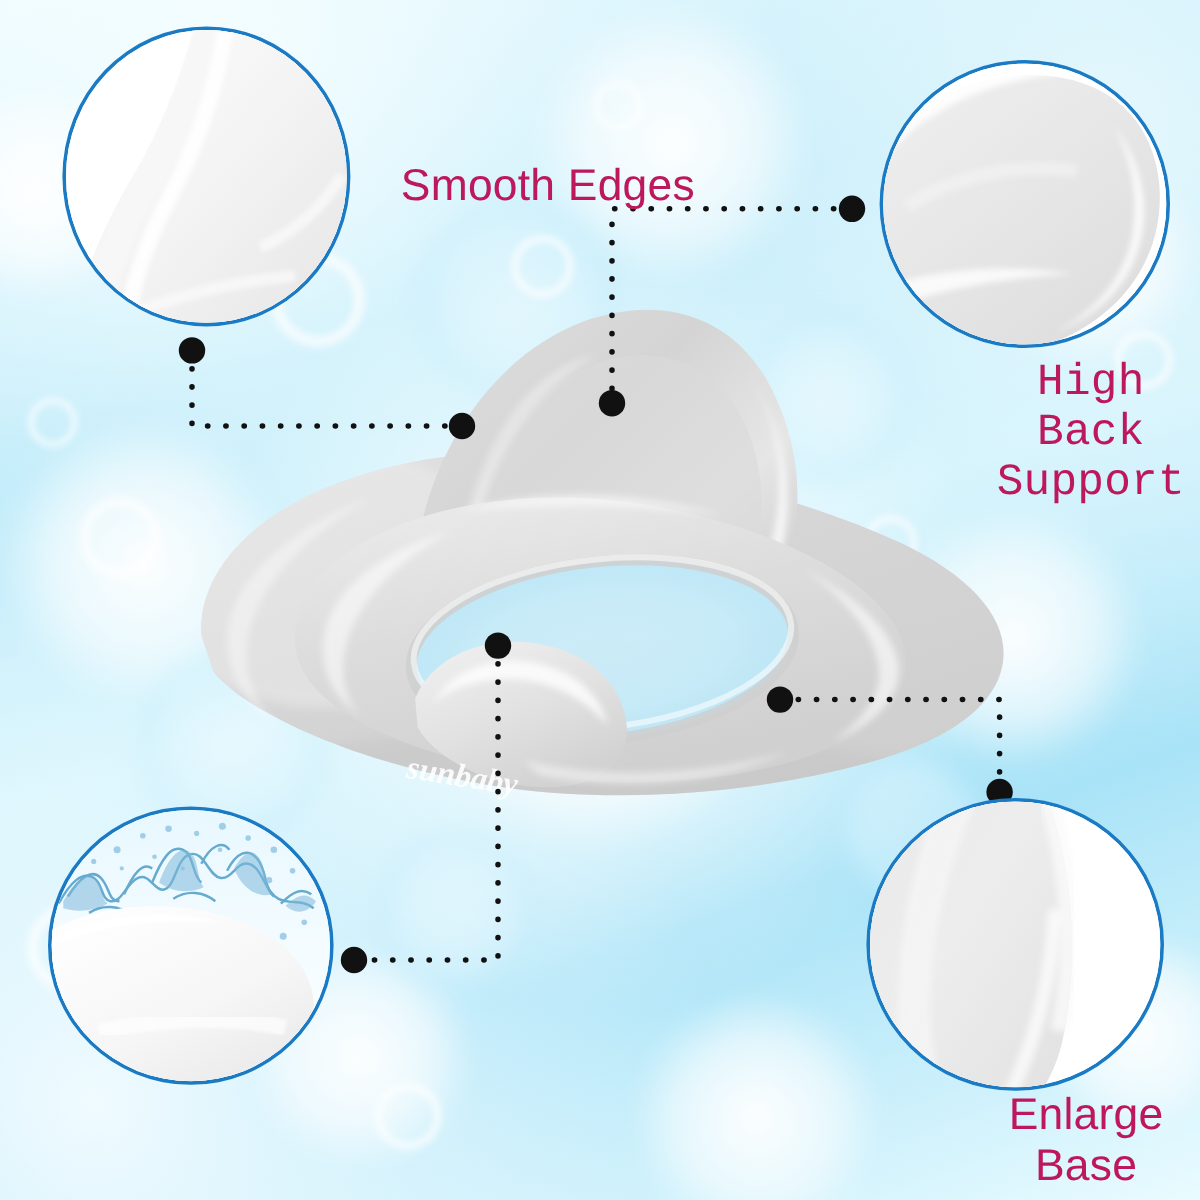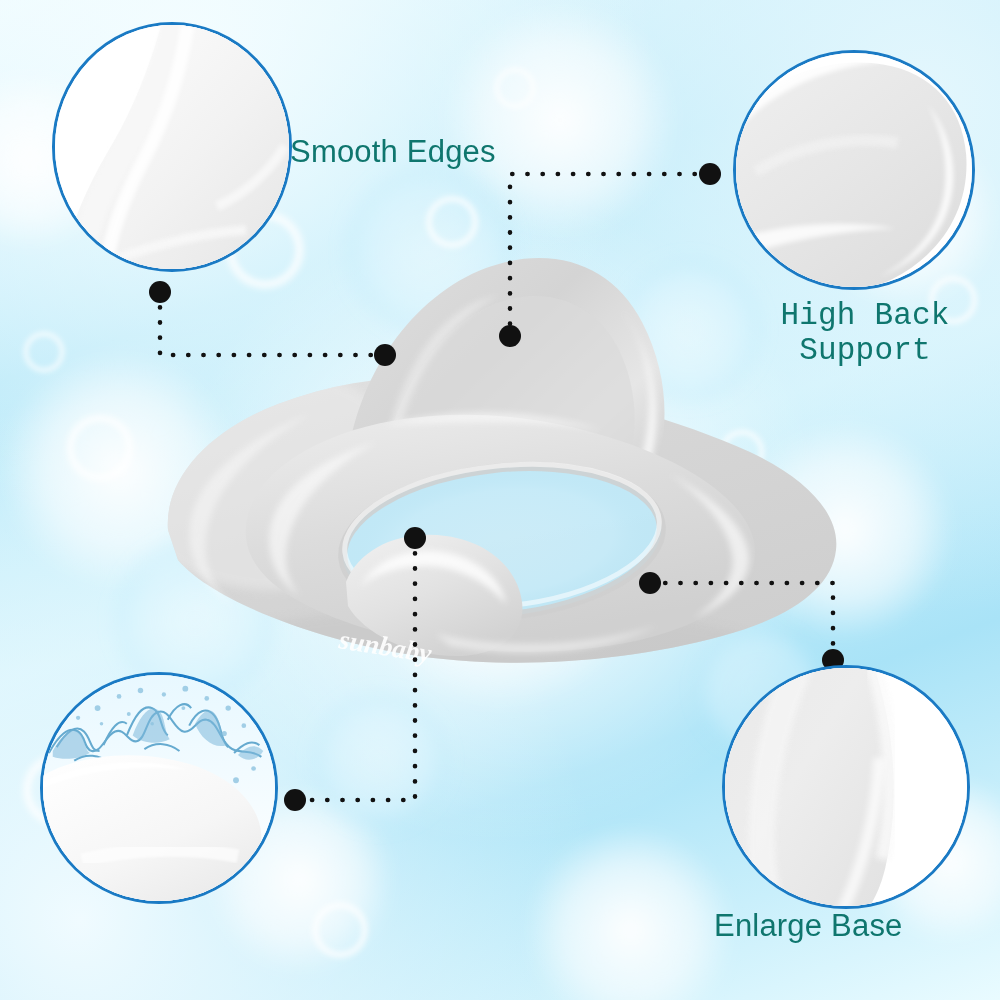--- a/index.html
+++ b/index.html
@@ -44,31 +44,32 @@
   .callout svg { display: block; width: 100%; height: 100%; }
 
   .c-tl { left: 52px;  top: 22px;  width: 240px; height: 250px; }
   .c-tr { left: 733px; top: 50px;  width: 242px; height: 240px; }
   .c-bl { left: 40px;  top: 672px; width: 238px; height: 232px; }
   .c-br { left: 722px; top: 665px; width: 248px; height: 244px; }
 
   
   .label {
     position: absolute;
-    color: #0f766e;
-    font-size: 31px;
+    color: #be185d;
+    font-size: 37px;
     line-height: 1.14;
     letter-spacing: 0.2px;
     white-space: pre-line;
     font-weight: 400;
+    margin-left: 44px;
   }
   .lbl-smooth   { left: 290px; top: 134px; }
   .lbl-high     { left: 772px; top: 298px; text-align: center; width: 186px; font-family: Liberation Mono, monospace; }
   .lbl-splash   { left: 32px;  top: 917px; }
-  .lbl-base     { left: 714px; top: 908px; }
+  .lbl-base     { left: 766px; top: 908px; text-align: center; }
 
   
   .connectors { position: absolute; inset: 0; pointer-events: none; }
 </style>
 </head>
 <body>
 
 <div id="stage">
 
   <div class="bg-base"></div>

